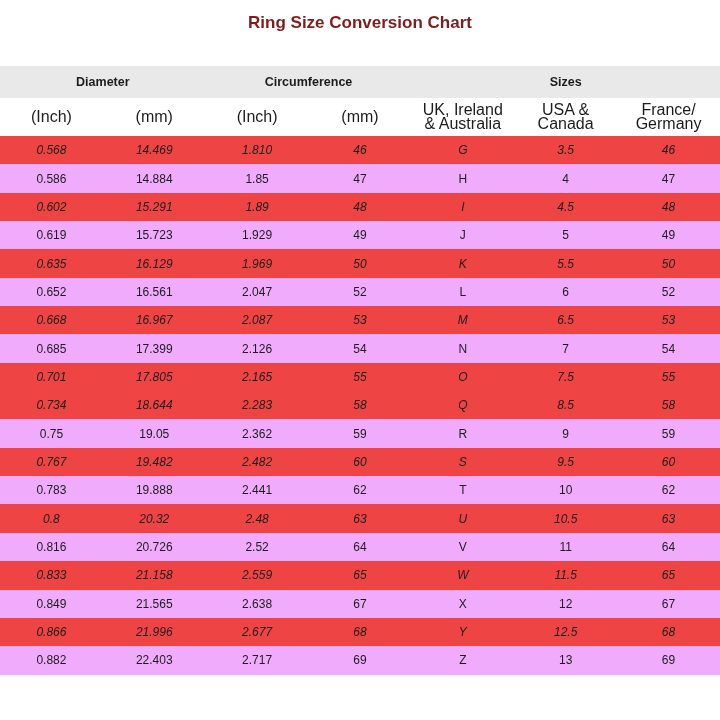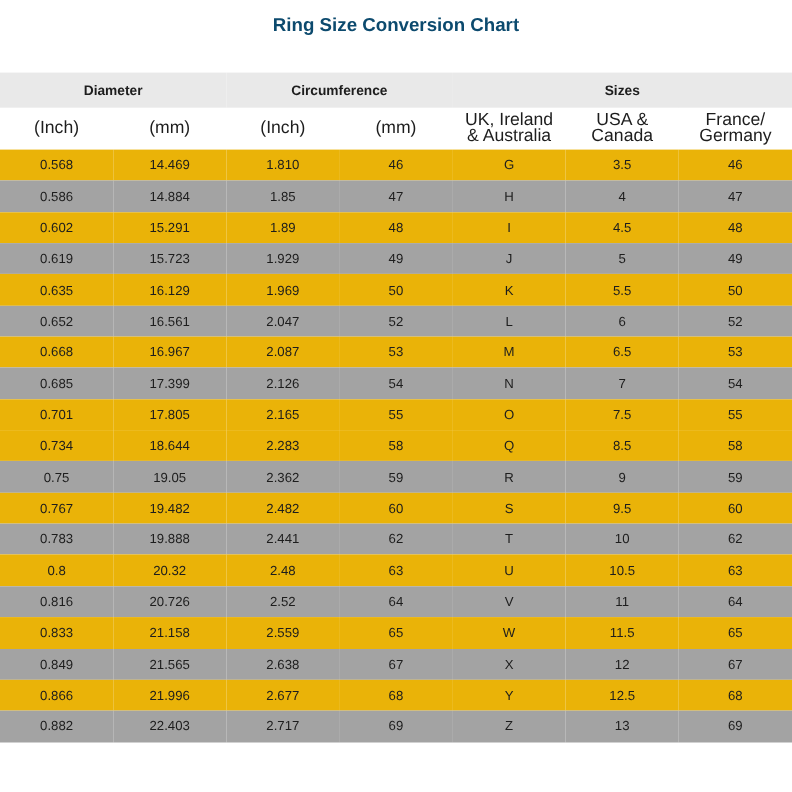--- a/index.html
+++ b/index.html
@@ -11,21 +11,21 @@
     background: #ffffff;
     font-family: "Liberation Sans", sans-serif;
     color: #1d1d1d;
     overflow: hidden;
   }
   .page-title {
     font-size: 17px;
     line-height: 20px;
     font-weight: bold;
     text-align: center;
-    color: #0c4a6e;
+    color: #7f1d1d;
     margin: 13px 0 33px 0;
   }
   table.conversion-table {
     width: 720px;
     border-collapse: collapse;
     table-layout: fixed;
   }
   table.conversion-table col { width: 14.2857%; }
   th, td {
     text-align: center;
@@ -46,24 +46,25 @@
   tr.sub-row {
     background: #ffffff;
     height: 38px;
   }
   tr.sub-row th {
     font-size: 16px;
     line-height: 14px;
   }
   tbody tr {
     height: 28.35px;
-    background: #a3a3a3;
+    background: #f0abfc;
   }
   tbody tr.shade {
-    background: #eab308;
+    background: #ef4444;
+    font-style: italic;
   }
 </style>
 </head>
 <body>
 
 <h1 class="page-title">Ring Size Conversion Chart</h1>
 
 <table class="conversion-table">
   <colgroup>
     <col>

